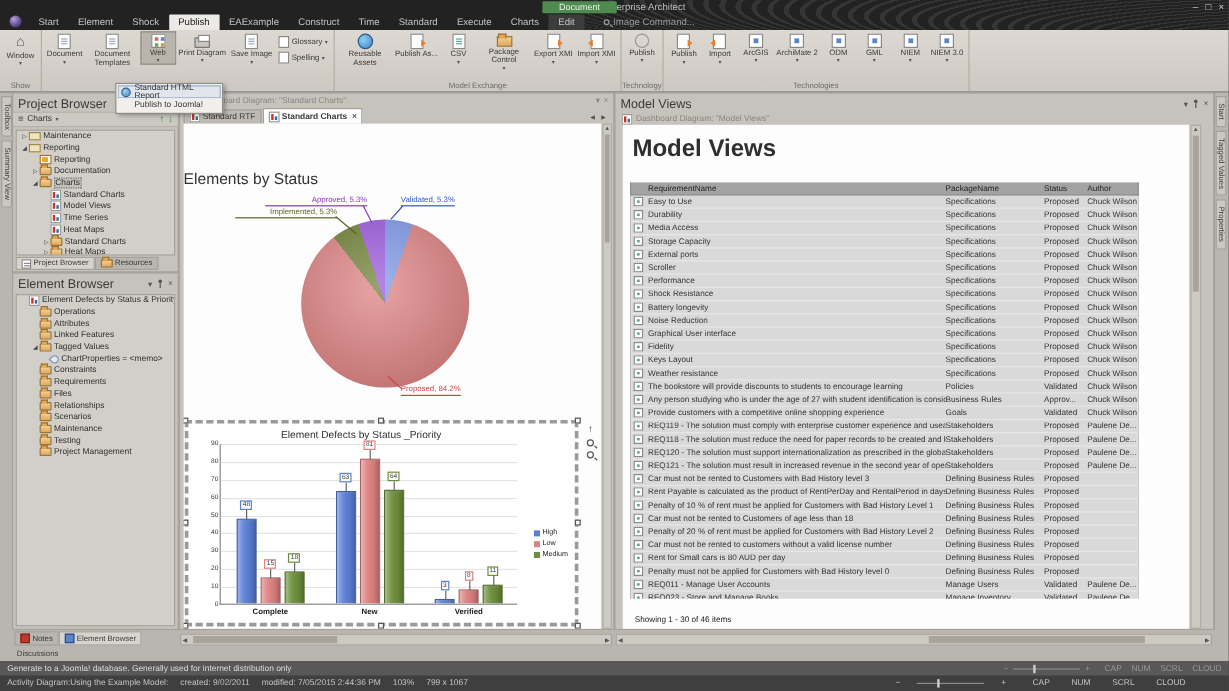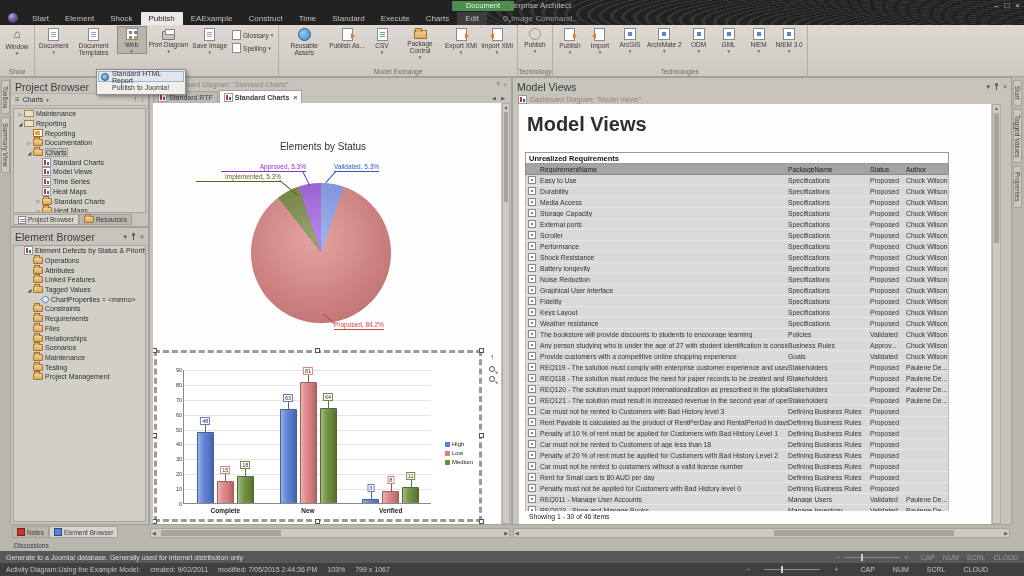--- a/index.html
+++ b/index.html
@@ -108,21 +108,21 @@
 .ctitle .sp{flex:1}
 .doctabs{height:13px;display:flex;align-items:flex-end;padding-left:3px;gap:1px;font-size:7px;position:relative}
 .dtab{display:flex;align-items:center;gap:2px;height:12px;padding:0 4px;background:#bdbab4;border:1px solid #a5a19a;border-bottom:none;color:#3a3a3a;white-space:nowrap}
 .dtab.active{background:#fdfdfd;height:13px;font-weight:bold}
 .dtab .x{margin-left:2px;color:#555}
 .tabarrows{position:absolute;right:4px;bottom:2px;font-size:5px;color:#555;letter-spacing:2px}
 .docarea{position:absolute;left:3px;top:25px;right:10px;bottom:0;background:#fdfdfd;overflow:hidden}
 .cvscroll{position:absolute;right:1px;top:25px;width:8px;bottom:0;background:#cdcac4;border:1px solid #b0aca4;font-size:5px;color:#555;text-align:center;line-height:7px}
 .vthumb{position:absolute;left:1px;right:1px;top:8px;height:90px;background:#a8a49c}
 .doch{font-size:20px;font-weight:bold;color:#3a3a3a;margin:8px 0 0 10px}
-.pietitle{position:absolute;left:0;width:340px;top:38px;text-align:center;font-size:10px;color:#333}
+.pietitle{position:absolute;left:0;width:340px;top:38px;text-align:left;font-size:13px;color:#333}
 .pie{position:absolute;left:98px;top:80px;width:140px;height:140px;border-radius:50%}
 .pie::after{content:"";position:absolute;inset:0;border-radius:50%;background:radial-gradient(circle at 45% 40%,rgba(255,255,255,.28),rgba(0,0,0,.14) 88%)}
 .callout{position:absolute;font-size:6.5px;border-bottom:1px solid currentColor;line-height:8px;white-space:nowrap}
 .lead{position:absolute;height:1px;transform-origin:0 0}
 .chartframe{position:absolute;left:4px;top:250px;width:322px;height:166px;background:#fff;outline:3px dashed #9a9a9a}
 .hdl{position:absolute;width:5px;height:5px;background:#f5f5f5;border:1px solid #555;z-index:5}
 .h-tl{left:-5px;top:-5px}.h-tm{left:calc(50% - 3px);top:-5px}.h-tr{right:-5px;top:-5px}
 .h-ml{left:-5px;top:calc(50% - 3px)}.h-mr{right:-5px;top:calc(50% - 3px)}
 .h-bl{left:-5px;bottom:-5px}.h-bm{left:calc(50% - 3px);bottom:-5px}.h-br{right:-5px;bottom:-5px}
 .btitle{position:absolute;top:4px;left:0;right:34px;text-align:center;font-size:8.5px;color:#333}
@@ -571,20 +571,21 @@
       </div>
     <div class="chartframe" id="barframe">
       <div class="hdl h-tl"></div>
       <div class="hdl h-tm"></div>
       <div class="hdl h-tr"></div>
       <div class="hdl h-ml"></div>
       <div class="hdl h-mr"></div>
       <div class="hdl h-bl"></div>
       <div class="hdl h-bm"></div>
       <div class="hdl h-br"></div>
+      <div class="btitle">Element Defects by Status _Priority</div>
       <div class="plot" id="barPlot">
           <span class="ytick" style="top: 134px;">0</span>
           <div class="gline" style="top: 119.111px;"></div>
           <span class="ytick" style="top: 119.111px;">10</span>
           <div class="gline" style="top: 104.222px;"></div>
           <span class="ytick" style="top: 104.222px;">20</span>
           <div class="gline" style="top: 89.3333px;"></div>
           <span class="ytick" style="top: 89.3333px;">30</span>
           <div class="gline" style="top: 74.4444px;"></div>
           <span class="ytick" style="top: 74.4444px;">40</span>
@@ -663,21 +664,20 @@
       <span>×</span>
     </span>
   </div>
   <div class="mvsub">
     <span class="ic ic-chart"></span>
     <span>Dashboard Diagram: "Model Views"</span>
   </div>
   <div class="mvdoc">
     <div class="mvh1">Model Views</div>
     <div class="mvtable">
-      <div class="band">Unrealized Requirements</div>
       <div class="mvhead" id="mvHead">
           <span class="mc mci"></span>
           <span class="mc mc0">RequirementName</span>
           <span class="mc mc1">PackageName</span>
           <span class="mc mc2">Status</span>
           <span class="mc mc3">Author</span>
         </div>
       <div class="mvrows" id="mvRows">
           <div class="mvrow">
             <span class="mc mci"><span class="ic ic-element"></span></span>

